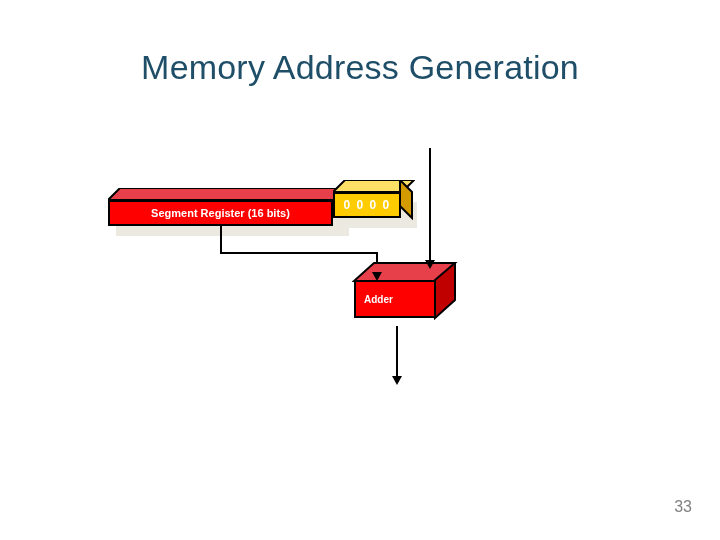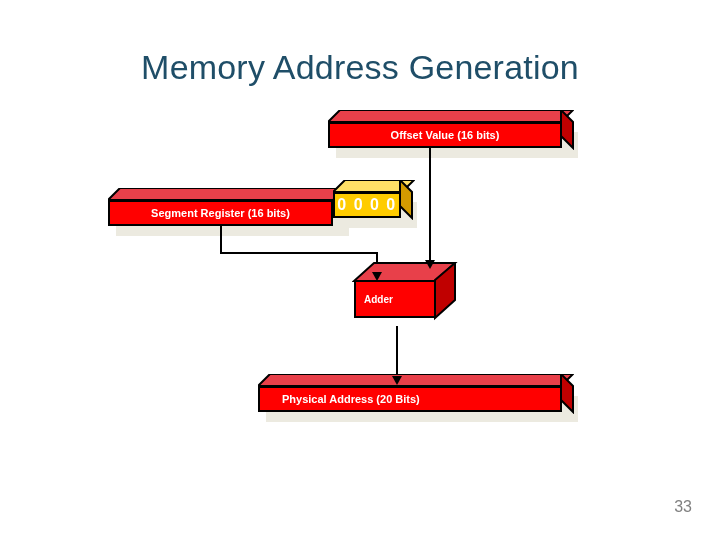--- a/index.html
+++ b/index.html
@@ -135,51 +135,40 @@
     color: #808080;
   }
 </style>
 </head>
 <body>
 
 <div id="slide">
 
   <div id="slide-title">Memory Address Generation</div>
 
-  <div class="bar3d" id="offset-bar" style="left:328px; top:122px; width:234px; height:26px;">
-    <div class="shadow" style="left:8px; top:10px; width:242px; height:26px;"></div>
-    <svg class="topface" width="246" height="14" style="left:0px; top:-12px;">
-      <polygon points="12,0 245,0 233,12 0,12" fill="#E8404A" stroke="#000000" stroke-width="2"></polygon>
-    </svg>
-    <svg class="sideface" width="16" height="40" style="left:232px; top:-12px;">
-      <polygon points="1,0 13,12 13,38 1,26" fill="#C00000" stroke="#000000" stroke-width="2"></polygon>
-    </svg>
-    <div class="face"></div>
-    <div class="label">Offset Value (16 bits)</div>
-  </div>
 
   <div class="bar3d" id="segment-bar" style="left:108px; top:200px; width:225px; height:26px;">
     <div class="shadow" style="left:8px; top:10px; width:233px; height:26px;"></div>
     <svg class="topface" width="238" height="14" style="left:0px; top:-12px;">
       <polygon points="12,0 237,0 225,12 0,12" fill="#E8404A" stroke="#000000" stroke-width="2"></polygon>
     </svg>
     <div class="face"></div>
     <div class="label">Segment Register (16 bits)</div>
   </div>
 
   <div class="bar3d gold" id="zero-bar" style="left:333px; top:192px; width:68px; height:26px;">
     <div class="shadow" style="left:8px; top:10px; width:76px; height:26px;"></div>
     <svg class="topface" width="82" height="14" style="left:0px; top:-12px;">
       <polygon points="12,0 81,0 69,12 0,12" fill="#FFE066" stroke="#000000" stroke-width="2"></polygon>
     </svg>
     <svg class="sideface" width="16" height="40" style="left:66px; top:-12px;">
       <polygon points="1,0 13,12 13,38 1,26" fill="#D49B00" stroke="#000000" stroke-width="2"></polygon>
     </svg>
     <div class="face"></div>
-    <div class="label" style="font-size:16px; letter-spacing:1.5px;">0 0 0 0</div>
+    <div class="label" style="font-size:12px; letter-spacing:1.5px;">0 0 0 0</div>
   </div>
 
   <div class="wire v" style="left:220px; top:218px; height:36px;"></div>
   <div class="wire h" style="left:220px; top:252px; width:158px;"></div>
   <div class="wire v" style="left:376px; top:252px; height:24px;"></div>
   <div class="arrowhead" style="left:372px; top:272px;"></div>
 
   <div class="wire v" style="left:429px; top:148px; height:116px;"></div>
   <div class="arrowhead" style="left:425px; top:260px;"></div>
 
@@ -190,27 +179,16 @@
     <svg width="30" height="70" style="position:absolute; left:82px; top:0px; z-index:2;">
       <polygon points="1,18 21,1 21,38 1,56" fill="#C00000" stroke="#000000" stroke-width="2"></polygon>
     </svg>
     <div class="front" style="left:2px; top:18px; width:82px; height:38px;"></div>
     <div class="label" style="left:2px; top:18px; width:82px; height:38px; padding-left:10px; box-sizing:border-box;">Adder</div>
   </div>
 
   <div class="wire v" style="left:396px; top:326px; height:56px;"></div>
   <div class="arrowhead" style="left:392px; top:376px;"></div>
 
-  <div class="bar3d" id="physical-bar" style="left:258px; top:386px; width:304px; height:26px;">
-    <div class="shadow" style="left:8px; top:10px; width:312px; height:26px;"></div>
-    <svg class="topface" width="316" height="14" style="left:0px; top:-12px;">
-      <polygon points="12,0 315,0 303,12 0,12" fill="#E8404A" stroke="#000000" stroke-width="2"></polygon>
-    </svg>
-    <svg class="sideface" width="16" height="40" style="left:302px; top:-12px;">
-      <polygon points="1,0 13,12 13,38 1,26" fill="#C00000" stroke="#000000" stroke-width="2"></polygon>
-    </svg>
-    <div class="face"></div>
-    <div class="label" style="justify-content:flex-start; padding-left:24px; box-sizing:border-box;">Physical Address (20 Bits)</div>
-  </div>
 
   <div id="page-number">33</div>
 
 </div>
 
 </body></html>

